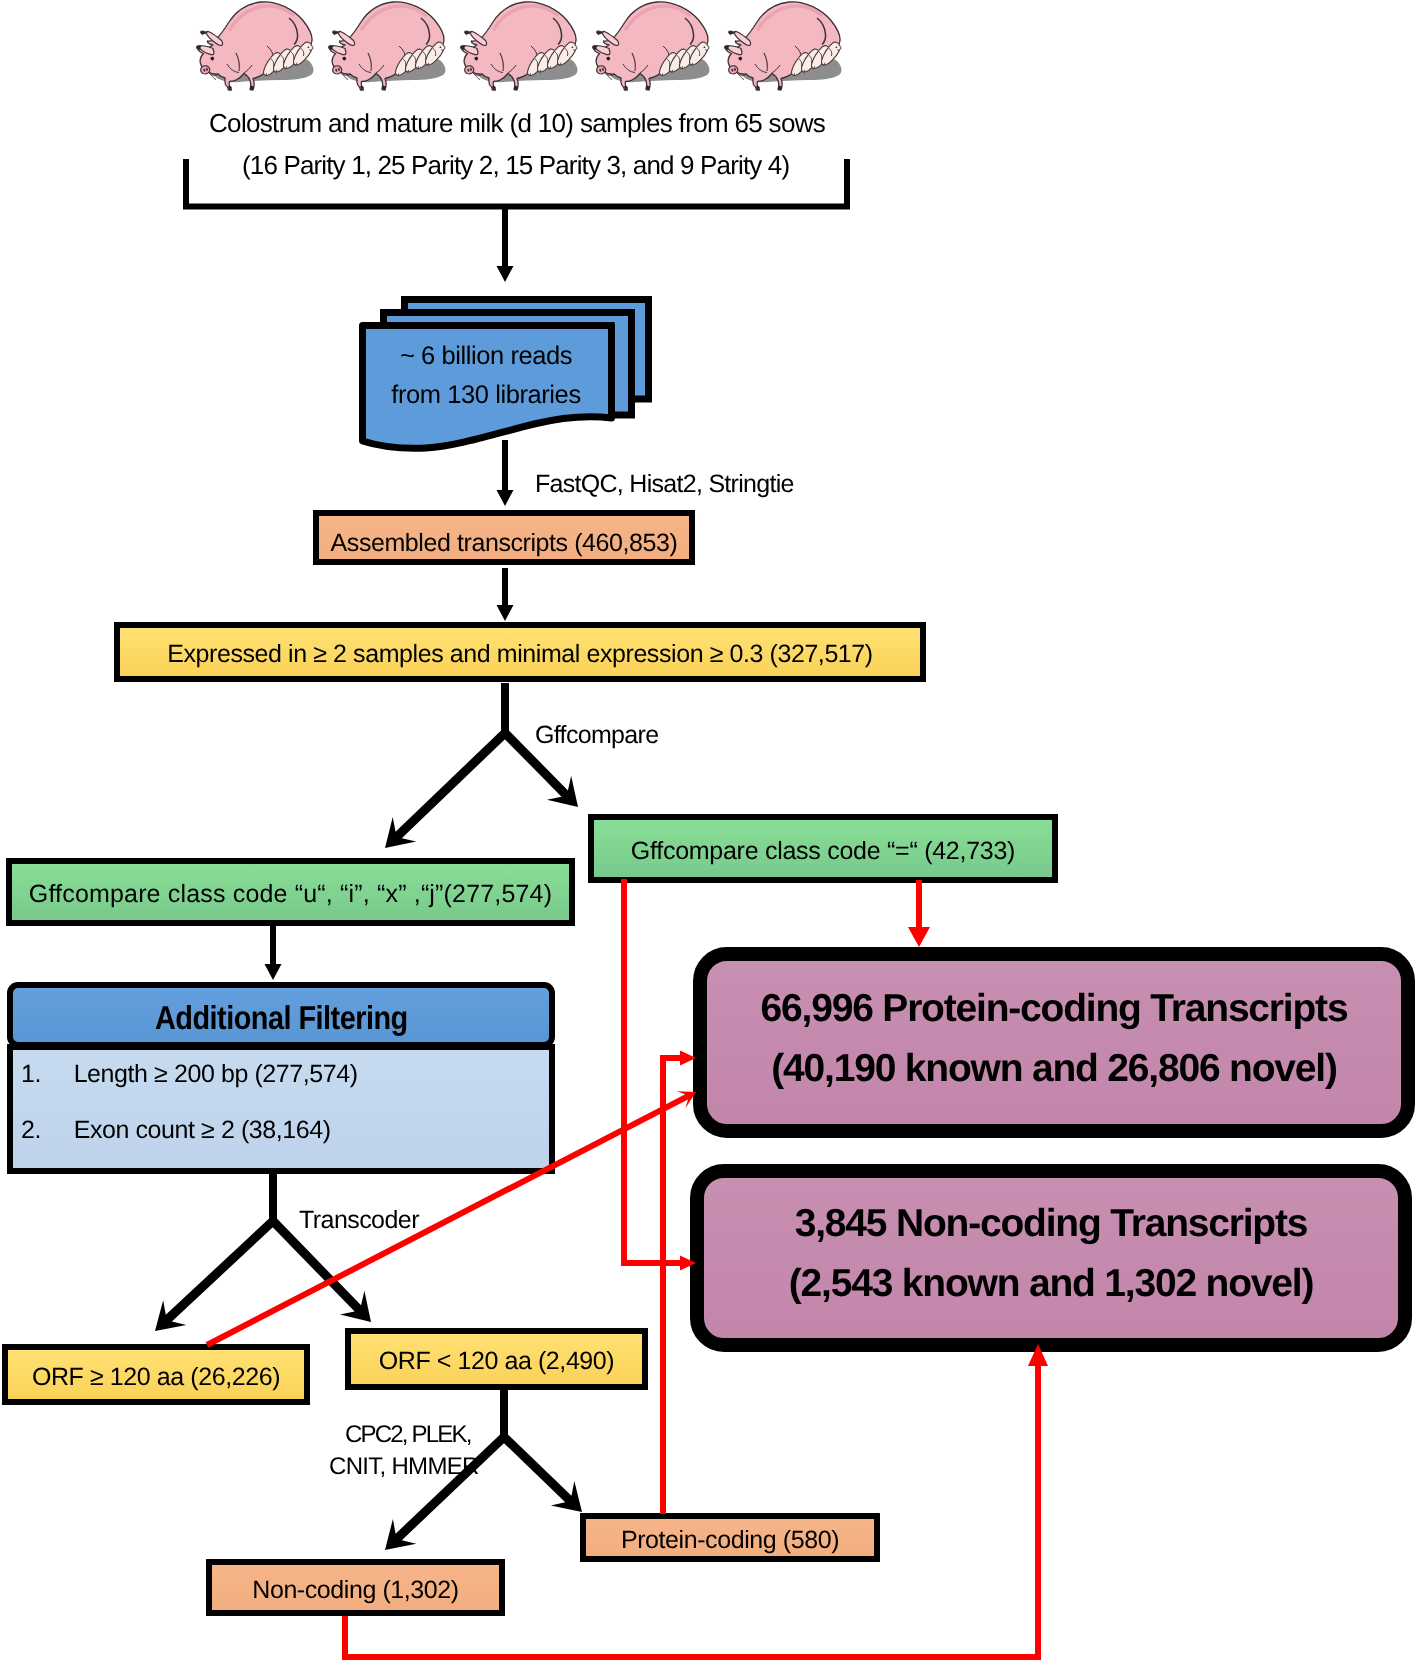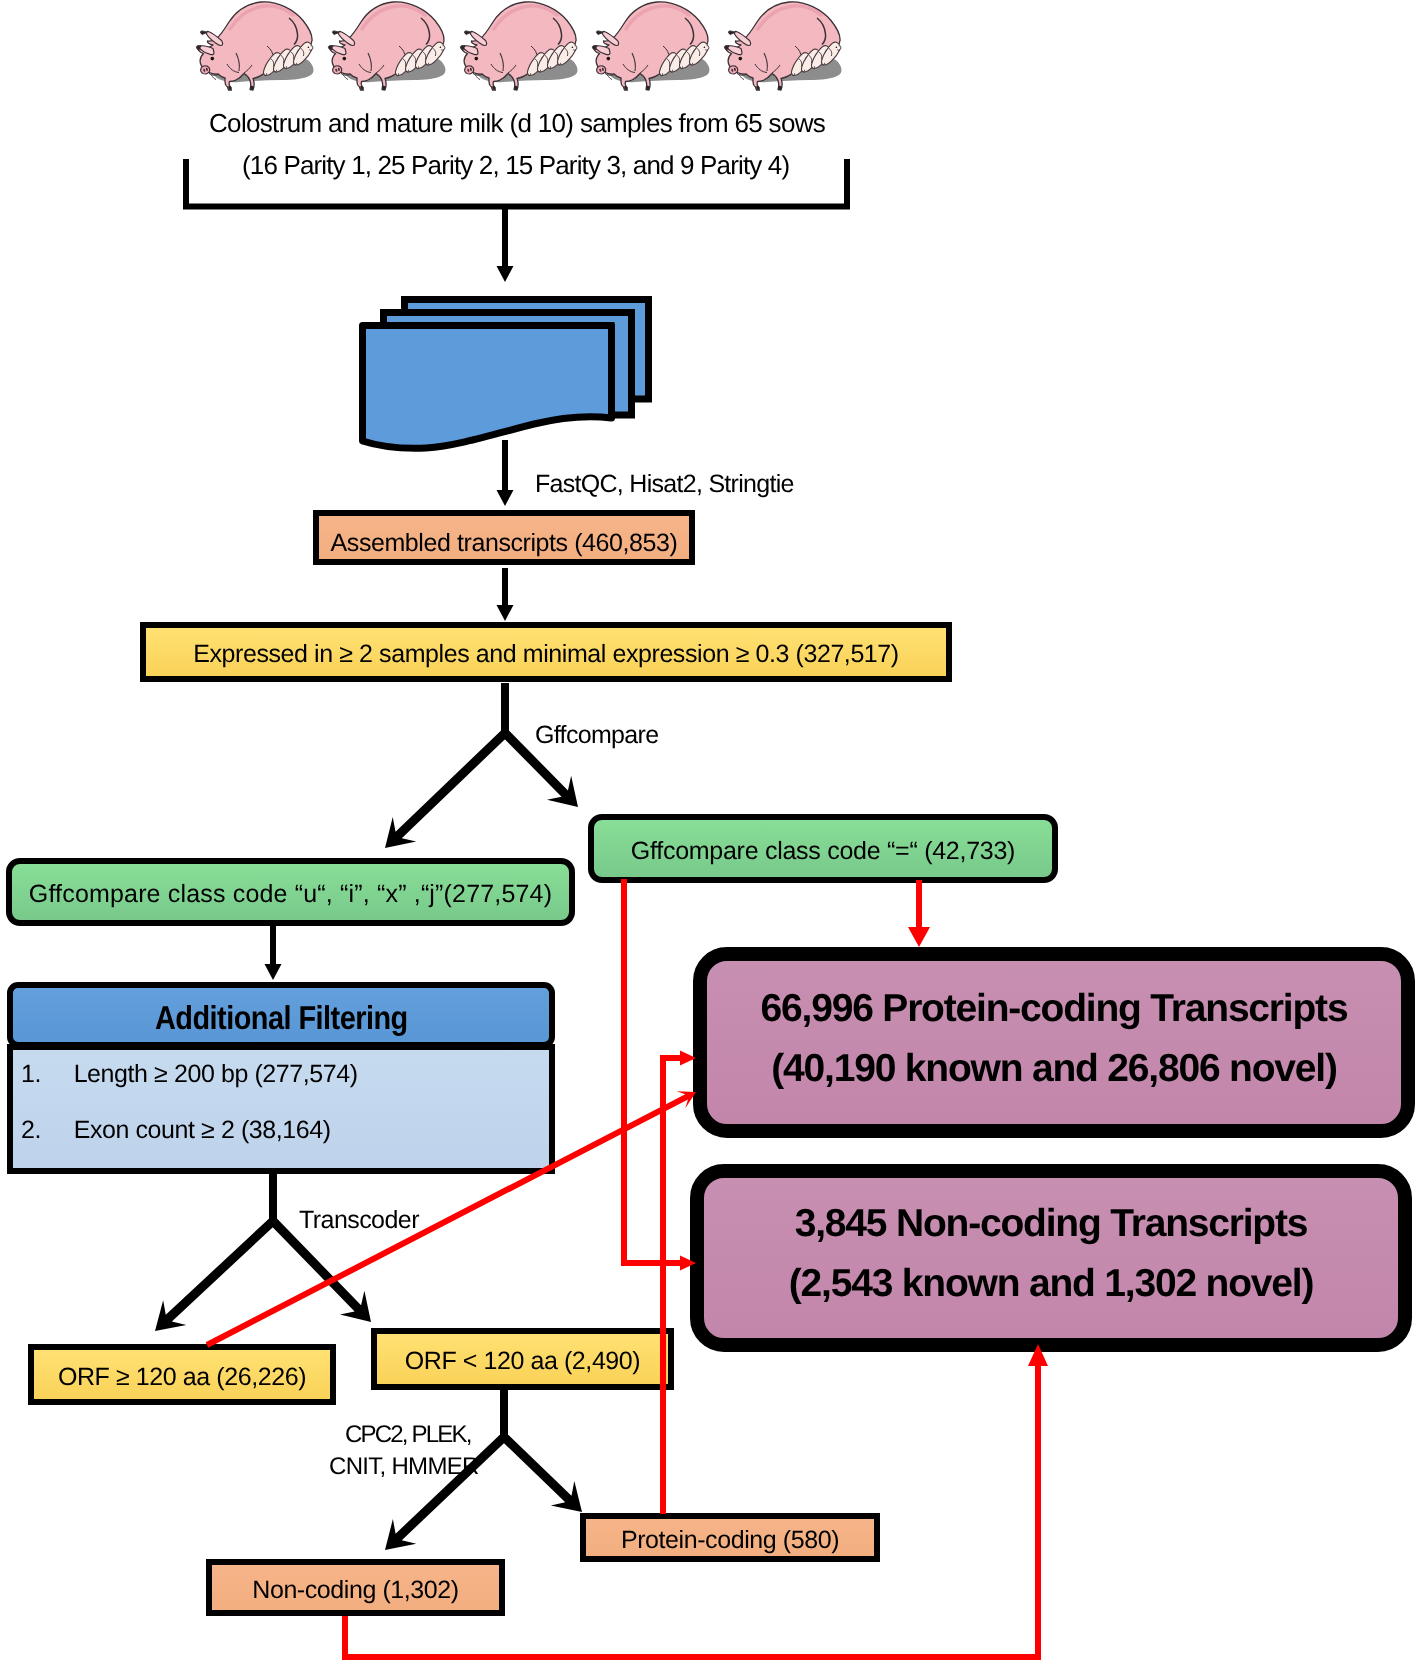--- a/index.html
+++ b/index.html
@@ -17,22 +17,22 @@
   .sowcell{position:absolute;top:0;width:132px;height:93px;overflow:visible;}
 
   
   .cap{position:absolute;white-space:nowrap;font-size:26px;line-height:26px;}
   .cap1{left:209px;top:110px;letter-spacing:-0.67px;}
   .cap2{left:242px;top:152px;letter-spacing:-0.85px;}
 
   
   .rect{border:6px solid #000;font-size:25px;line-height:1;letter-spacing:-0.42px;padding-top:5px;}
   .fill-salmon{background:linear-gradient(#F6B489,#F2AE7F);}
-  .fill-yellow{background:linear-gradient(#FFE173,#FAD258);margin-left:26px;}
-  .fill-green {background:linear-gradient(#88DE96,#78C98B);border-radius:14px;}
+  .fill-yellow{background:linear-gradient(#FFE173,#FAD258);}
+  .fill-green {background:linear-gradient(#88DE96,#78C98B);}
   .nd-assembled{left:313px;top:510px;width:382px;height:55px;padding-top:11px;}
   .nd-expressed{left:114px;top:622px;width:812px;height:60px;}
   .nd-class-uixj{left:6px;top:858px;width:569px;height:68px;letter-spacing:0.17px;}
   .nd-class-eq{left:588px;top:814px;width:470px;height:69px;letter-spacing:-0.27px;}
   .nd-orfge{left:2px;top:1344px;width:308px;height:61px;}
   .nd-orflt{left:345px;top:1328px;width:303px;height:62px;}
   .nd-ncsmall{left:206px;top:1559px;width:299px;height:57px;}
   .nd-pcsmall{left:580px;top:1513px;width:300px;height:49px;}
 
   
@@ -207,20 +207,24 @@
       <path d="M507.0986518276348 1440.263182013173 L401.80401628296113 1540.248844337107 L416.28511009454695 1543.7356655284 L385 1550 L392.87307406352835 1519.0805125399822 L395.60671262769154 1533.7224803107608 L500.9013481723652 1433.736817986827 Z" fill="#000000" stroke="none"></path>
       <path d="M507.11898922313304 1433.7562512079417 L571.4952442964878 1495.656496470783 L574.3203554239302 1481.0319025578704 L582 1512 L550.7546590713695 1505.5402267645334 L565.2572658502219 1502.1439940548996 L500.88101077686696 1440.2437487920583 Z" fill="#000000" stroke="none"></path>
     </svg>
 
   <div class="node multidoc">
     <svg class="md-shape" viewBox="0 0 310 164">
       <path d="M49.5 5.5 H293.5 V105 H276 V18.5 H49.5 Z" fill="#5E9BDA" stroke="#000" stroke-width="7" stroke-linejoin="miter"></path>
       <path d="M28.5 18.5 H276.5 V121 H256 V31.5 H28.5 Z" fill="#5E9BDA" stroke="#000" stroke-width="7" stroke-linejoin="miter"></path>
       <path d="M7.5 31.5 H256.5 V124 C233 121 208 123 179 130 C143 139 103 152 71 154 C47 155 23 152 7.5 147 Z" fill="#5E9BDA" stroke="#000" stroke-width="7" stroke-linejoin="round"></path>
     </svg>
+    <div class="md-text">
+      <div>~ 6 billion reads</div>
+      <div>from 130 libraries</div>
+    </div>
   </div>
 
   <div class="node rect fill-salmon nd-assembled">
     <span>Assembled transcripts (460,853)</span>
   </div>
 
   <div class="node rect fill-yellow nd-expressed">
     <span>Expressed in ≥ 2 samples and minimal expression ≥ 0.3 (327,517)</span>
   </div>
 

